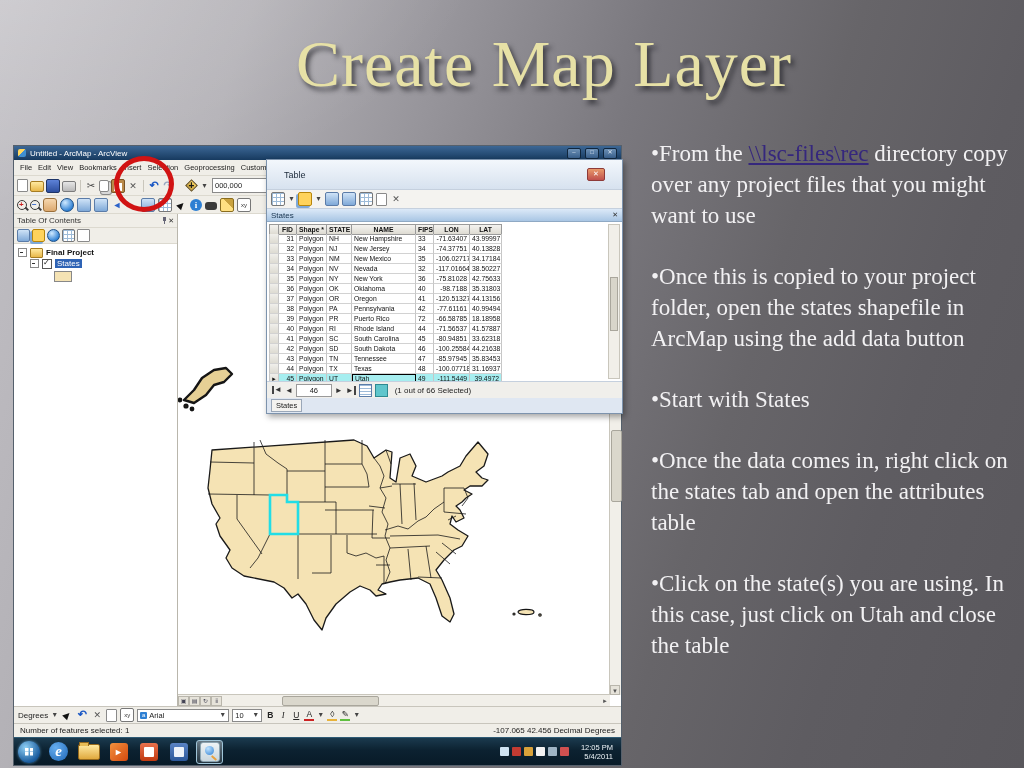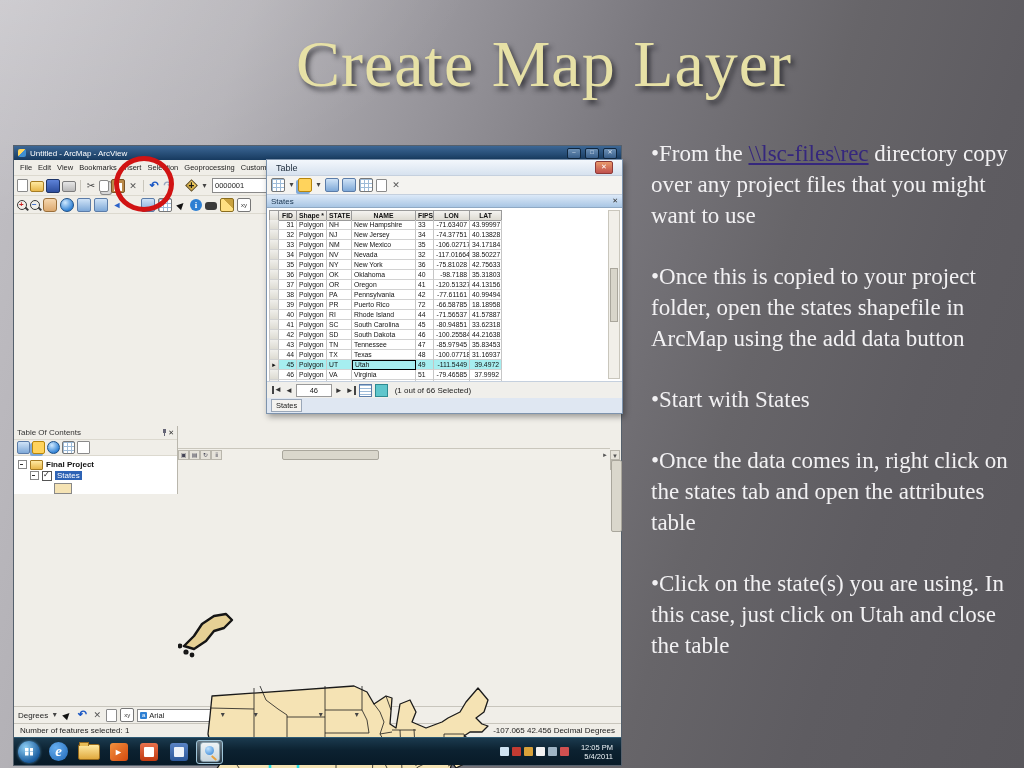--- a/index.html
+++ b/index.html
@@ -69,21 +69,21 @@
     background-size:4px 4px;}
   .ic-layers{background:#ffd35c;border:1px solid #b8860b;box-shadow:-2px 2px 0 #7fa9d8;}
   .ic-measure{background:linear-gradient(45deg,#ffe082 60%,#c9a23f 60%);border:1px solid #8a6d1f;}
   .ic-xy{background:#fff;border:1px solid #777;}
   .ic-xy::before{content:"xy";font-size:6px;color:#333;}
   .scalebox{display:flex;align-items:center;height:13px;background:#fff;border:1px solid #8a8a8a;
     width:86px;font-size:7.5px;color:#222;padding:0 2px;margin-left:2px;}
   .scalebox .sp{flex:1}
   .sep{width:1px;height:12px;background:#c9c6bc;margin:0 2px;}
   
-  .am-body{flex:1;display:flex;min-height:0;align-items:center;}
+  .am-body{flex:1;display:flex;min-height:0;}
   .toc{width:163px;display:flex;flex-direction:column;background:#f0eee8;border-right:1px solid #b9b6ac;}
   .toc-head{height:13px;display:flex;align-items:center;font-size:8px;color:#333;padding:0 3px;background:#f0eee8;border-bottom:1px solid #dcd9cf;}
   .toc-head .sp{flex:1}
   .pin{width:7px;height:7px;position:relative;}
   .pin::before{content:"";position:absolute;left:2px;top:0;width:3px;height:4px;background:#667;}
   .pin::after{content:"";position:absolute;left:3px;top:4px;width:1px;height:3px;background:#667;}
   .xg{font-size:7px;color:#333;}
   .toc-tools{height:15px;display:flex;align-items:center;gap:2px;padding-left:3px;border-bottom:1px solid #dcd9cf;}
   .toc-tools .ic{width:11px;height:11px;}
   .toc-tree{flex:1;background:#fff;font-size:8px;color:#111;padding:3px 0 0 4px;}
@@ -112,21 +112,21 @@
   .fmt{font-size:8.5px;width:10px;text-align:center;color:#222;}
   .statusbar{height:13px;display:flex;align-items:center;background:#f0eee8;border-top:1px solid #c8c5bc;
     font-size:8px;color:#222;padding:0 6px;}
   .statusbar .sp{flex:1}
   
   .redcircle{position:absolute;left:100px;top:10px;width:50px;height:46px;border:5px solid #d11313;border-radius:50%;z-index:40;}
   
   .twin{position:absolute;left:252px;top:13px;width:357px;height:255px;z-index:30;
     background:#dfe7f2;border:1px solid #7d93ad;box-shadow:2px 3px 6px rgba(0,0,0,.35);
     display:flex;flex-direction:column;box-sizing:border-box;}
-  .twin-title{height:15px;display:flex;align-items:center;font-size:9px;color:#1c2a3a;padding:0 9px;
+  .twin-title{height:29px;display:flex;align-items:center;font-size:9px;color:#1c2a3a;padding:0 17px;
     background:linear-gradient(#f3f7fc,#d7e2ef);}
   .twin-title .sp{flex:1}
   .closebtn{width:16px;height:11px;background:linear-gradient(#e8996a,#c0504d);border:1px solid #8e3a38;border-radius:2px;
     color:#fff;font-size:7px;line-height:10px;text-align:center;}
   .twin-tools{height:18px;display:flex;align-items:center;gap:3px;background:#f4f3f0;border-top:1px solid #c5d0de;border-bottom:1px solid #c5d0de;padding-left:4px;}
   .statesbar{height:12px;display:flex;align-items:center;font-size:8px;color:#16324e;padding:0 4px;
     background:linear-gradient(#dce9f8,#a9c6e4);border-bottom:1px solid #8fa9c4;}
   .statesbar .sp{flex:1}
   .gridarea{flex:1;position:relative;background:#fff;overflow:hidden;}
   .grid{position:absolute;left:2px;top:2px;font-size:6.8px;color:#111;}
@@ -227,21 +227,21 @@
             <span class="ic ic-copy"></span>
             <span class="ic ic-paste"></span>
             <span class="ic ic-x ic-glyph"></span>
             <span class="sep"></span>
             <span class="ic ic-undo ic-glyph"></span>
             <span class="ic ic-redo ic-glyph"></span>
           </span>
         <span class="ic ic-adddata" style="margin-left:8px"></span>
         <span class="ic ic-dd ic-glyph"></span>
         <span class="scalebox">
-          <span>0000001</span>
+          <span>000,000</span>
           <span class="sp"></span>
             <span class="ic ic-dd ic-glyph" style="position:relative"></span>
         </span>
         <span id="tb1R" style="display: flex; gap: 2px; align-items: center; margin-left: 3px;">
             <span class="ic ic-green"></span>
             <span class="ic ic-grid"></span>
             <span class="ic ic-layers"></span>
             <span class="ic ic-blue"></span>
           </span>
       </div>

